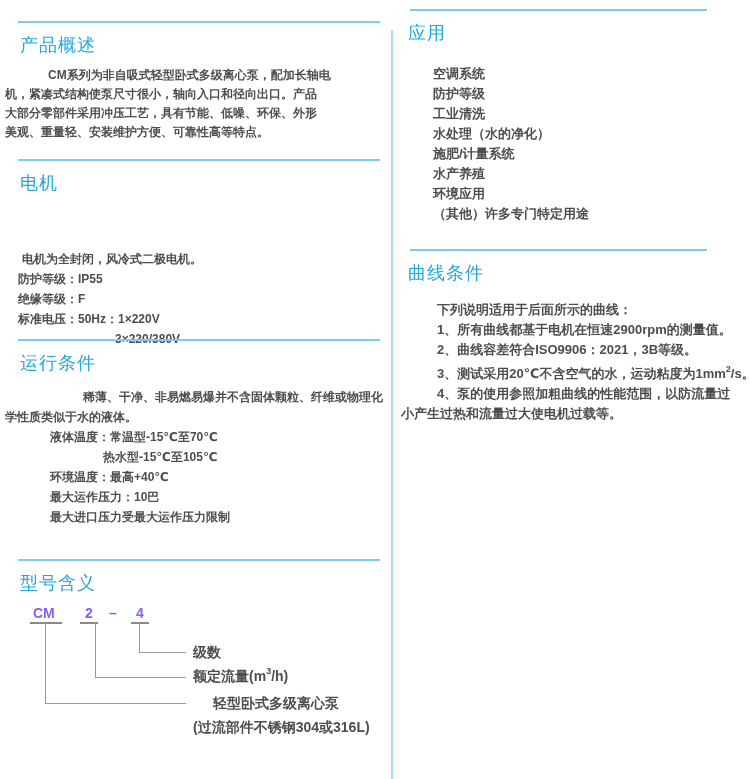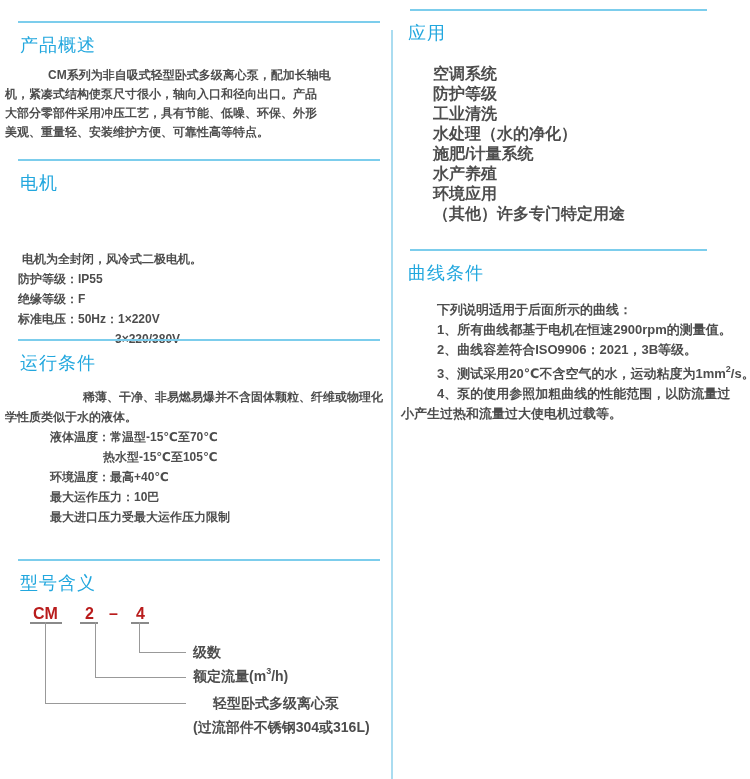--- a/index.html
+++ b/index.html
@@ -19,36 +19,36 @@
     margin:5px 0 0 15px;font-size:18px;line-height:35px;font-weight:500;
     color:#22a7de;letter-spacing:1px;
   }
   .sec-right h2.title{margin-left:8px;}
   .content{font-size:12px;font-weight:600;}
   .line{white-space:nowrap;}
   
   #overview-body{margin-top:3px;line-height:19px;}
   #motor-body{margin-top:5px;line-height:20px;}
   #operating-body{margin-top:6px;line-height:20px;}
-  #applications-body{margin-top:13px;line-height:20px;font-size:16px;}
+  #applications-body{margin-top:13px;line-height:20px;font-size:13px;}
   #curve-body{margin-top:9px;line-height:20px;font-size:13px;}
   .ind13{padding-left:13px;}
   .ind17{padding-left:17px;margin-top:48px;}
   .ind33{padding-left:33px;}
   .ind37{padding-left:37px;}
   .ind43{padding-left:43px;}
   .ind45{padding-left:45px;}
   .ind46{padding-left:46px;text-align:right;}
   .ind98{padding-left:98px;}
   .ind110{padding-left:110px;}
   .ind1{padding-left:1px;}
   sup.s{font-size:9px;font-weight:600;position:relative;top:-1px;vertical-align:super;}
   
   #model-diagram{position:relative;height:170px;margin-top:0;}
-  #model-diagram .code{position:absolute;top:4px;font-size:16px;font-weight:700;color:#b91c1c;}
+  #model-diagram .code{position:absolute;top:4px;font-size:14px;font-weight:700;color:#8b5cf6;}
   #model-diagram .uline{position:absolute;top:21px;height:2px;background:#8a8a8a;}
   #model-diagram .vline{position:absolute;width:1px;background:#999;}
   #model-diagram .hline{position:absolute;height:1px;background:#999;}
   #model-diagram .dlabel{position:absolute;font-size:14px;font-weight:600;color:#4d4d4d;white-space:nowrap;}
 </style>
 </head>
 <body>
 
 <div class="vdivider"></div>
 

